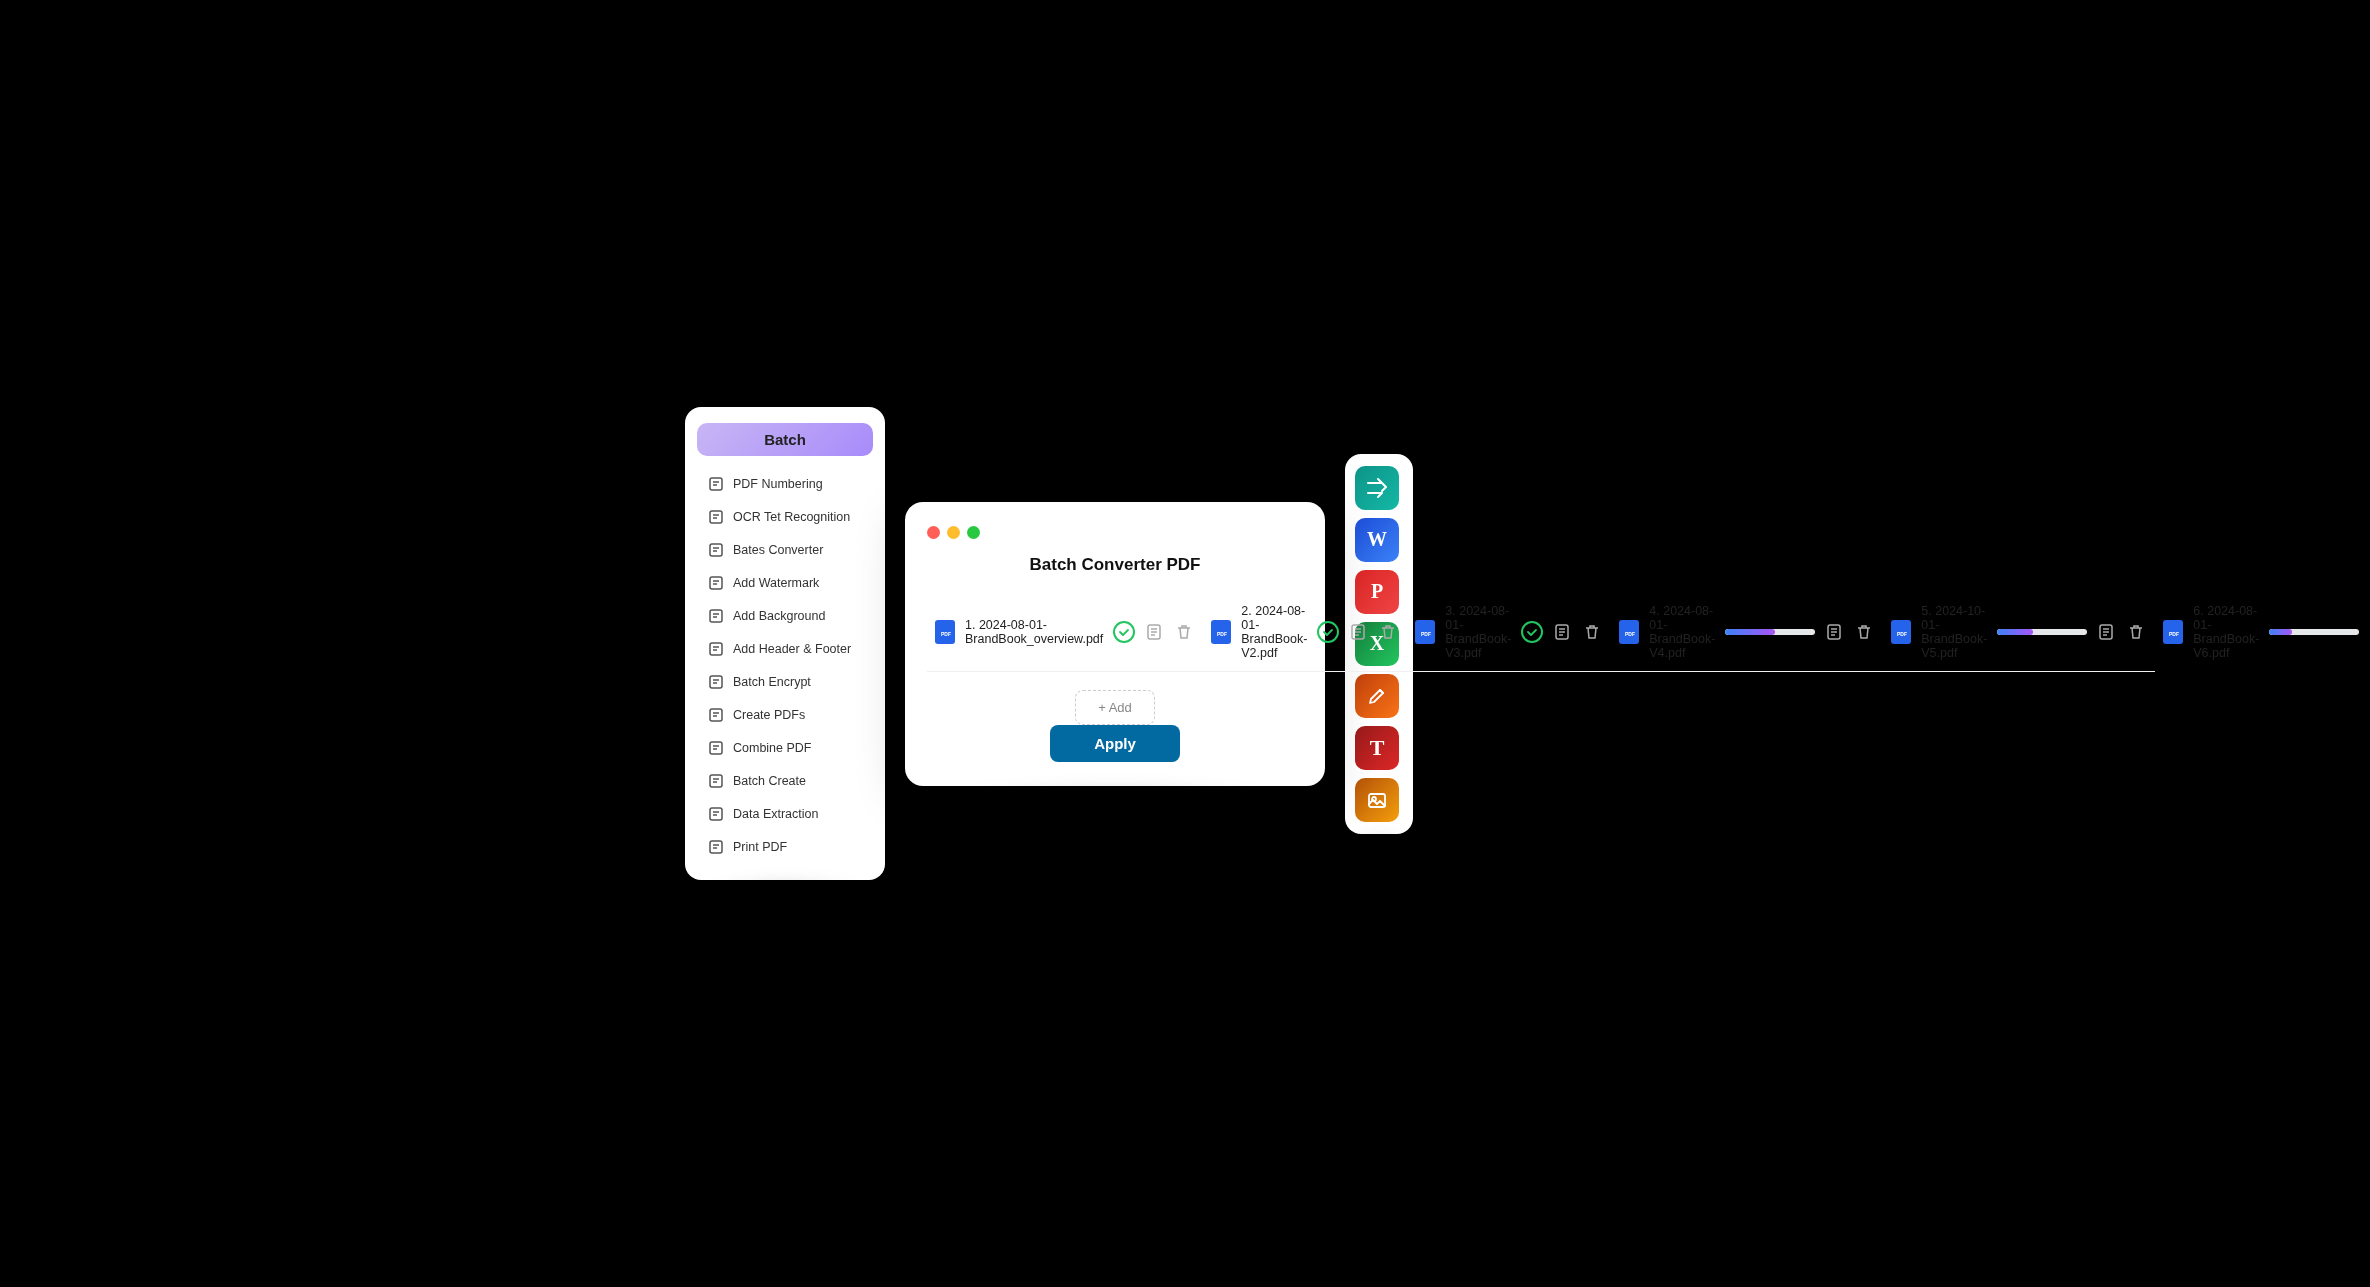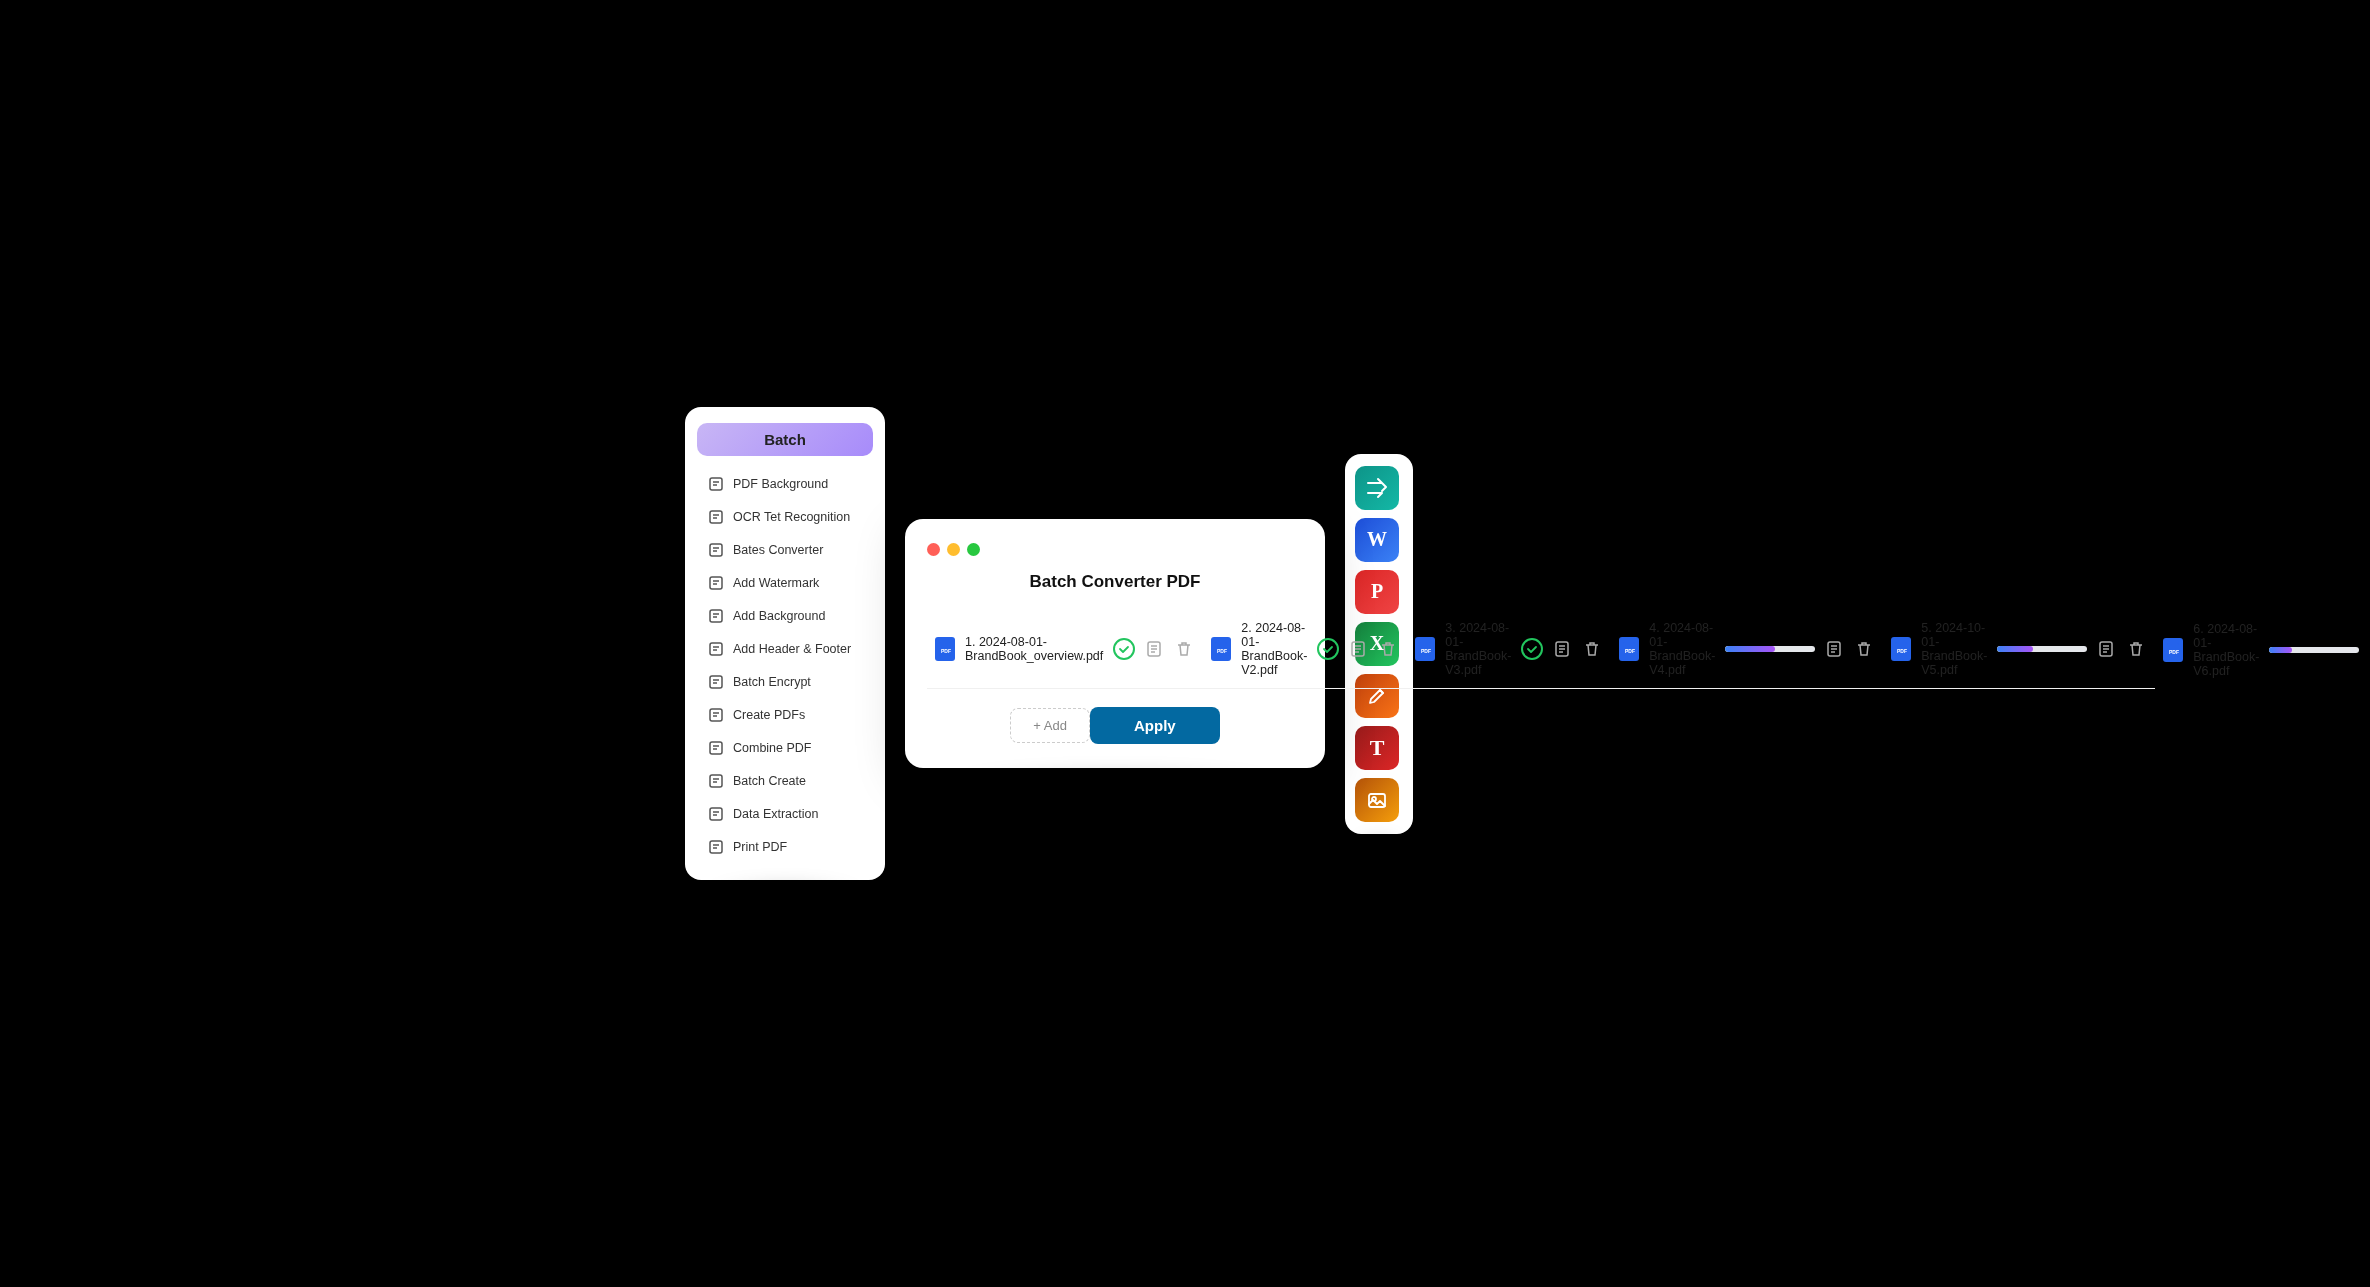--- a/index.html
+++ b/index.html
@@ -149,22 +149,23 @@
       display: flex;
       align-items: center;
       justify-content: center;
       color: #888;
       font-size: 14px;
       cursor: pointer;
     }
     .bottom-row {
       display: flex;
       align-items: center;
-      justify-content: center;
+      justify-content: space-between;
       margin-top: 18px;
+      flex-direction: column;
     }
     .add-btn {
       border: 1.5px dashed #ccc;
       border-radius: 8px;
       padding: 9px 22px;
       background: transparent;
       color: #888;
       font-size: 13px;
       cursor: pointer;
       display: flex;
@@ -231,21 +232,21 @@
 
     <div id="sidebar-items-container">
         <div class="sidebar-item">
     <span class="icon">
       <svg viewBox="0 0 16 16" fill="none" stroke="#555" stroke-width="1.5">
         <rect x="2" y="2" width="12" height="12" rx="2"></rect>
         <line x1="5" y1="6" x2="11" y2="6"></line>
         <line x1="5" y1="9" x2="9" y2="9"></line>
       </svg>
     </span>
-    <span>PDF Background</span>
+    <span>PDF Numbering</span>
   </div>
         <div class="sidebar-item">
     <span class="icon">
       <svg viewBox="0 0 16 16" fill="none" stroke="#555" stroke-width="1.5">
         <rect x="2" y="2" width="12" height="12" rx="2"></rect>
         <line x1="5" y1="6" x2="11" y2="6"></line>
         <line x1="5" y1="9" x2="9" y2="9"></line>
       </svg>
     </span>
     <span>OCR Tet Recognition</span>

